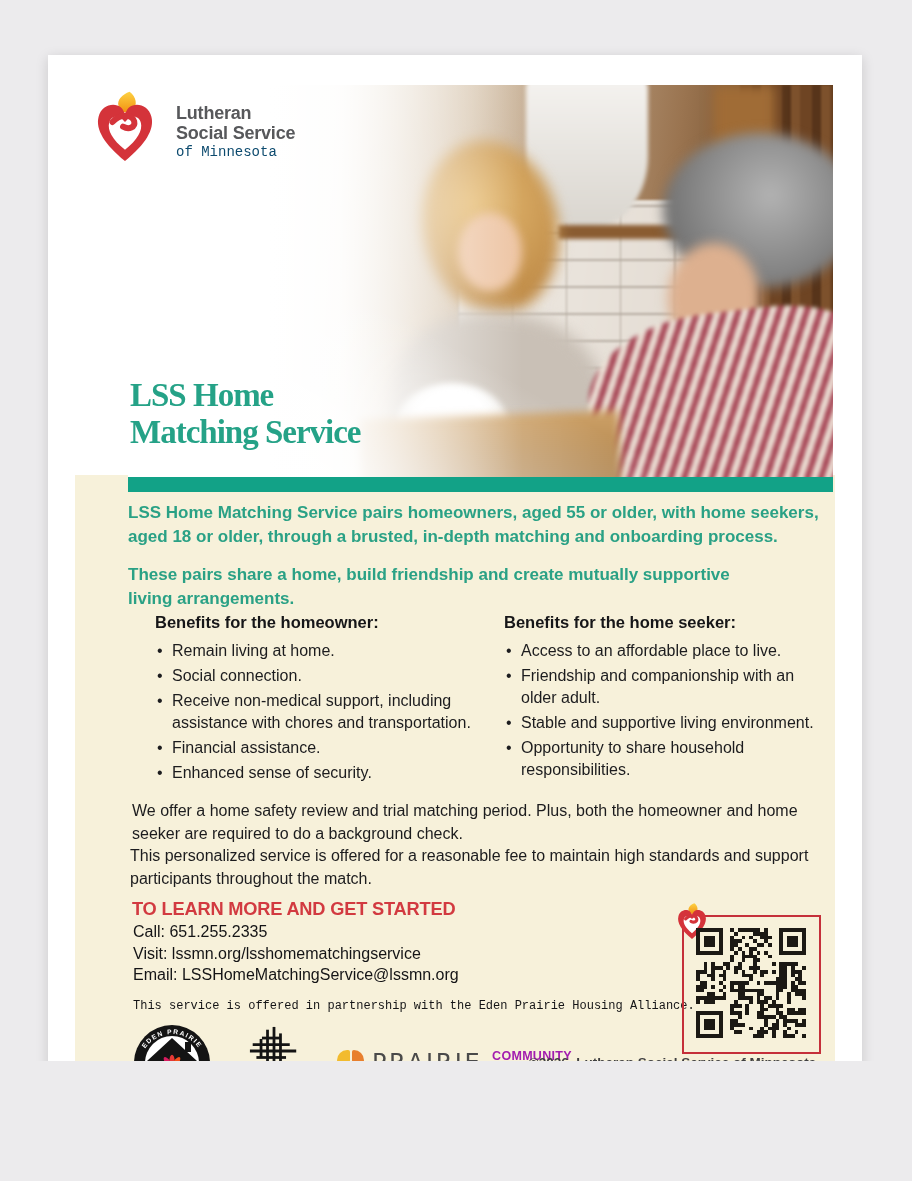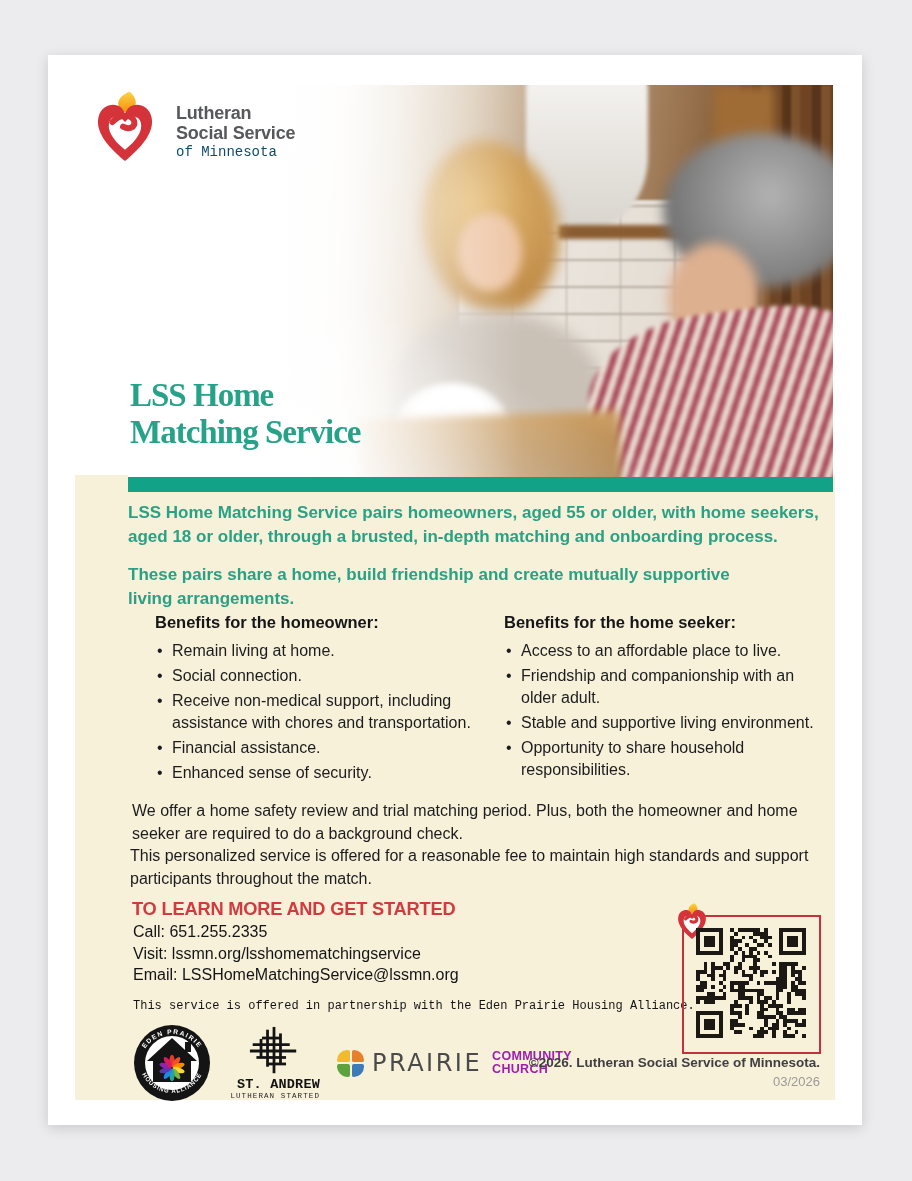--- a/index.html
+++ b/index.html
@@ -1,17 +1,17 @@
 <!DOCTYPE html>
 <html><head>
 <meta charset="utf-8">
 <style>
   html,body{margin:0;padding:0;}
   body{background:#ecebed;font-family:"Liberation Sans",sans-serif;}
-  .canvas{position:relative;width:912px;height:1181px;background:#ecebed;overflow:hidden;}
+  .canvas{position:relative;width:912px;height:1061px;background:#ecebed;overflow:hidden;}
   .page{position:absolute;left:48px;top:55px;width:814px;height:1070px;background:#ffffff;
         box-shadow:0 3px 12px rgba(0,0,0,.15);}
   
   .logo{position:absolute;left:44px;top:36px;display:flex;gap:18px;z-index:6;}
   .logo svg{width:66px;height:74px;display:block;}
   .logo-text{padding-top:12px;color:#57585b;}
   .logo-l1,.logo-l2{font-size:18px;font-weight:bold;line-height:20px;letter-spacing:-0.2px;}
   .logo-l3{font-size:14px;line-height:18px;color:#0c4a6e;font-family:Liberation Mono, monospace;}
   
   .photo{position:absolute;left:80px;top:30px;width:705px;height:393px;overflow:hidden;z-index:2;

